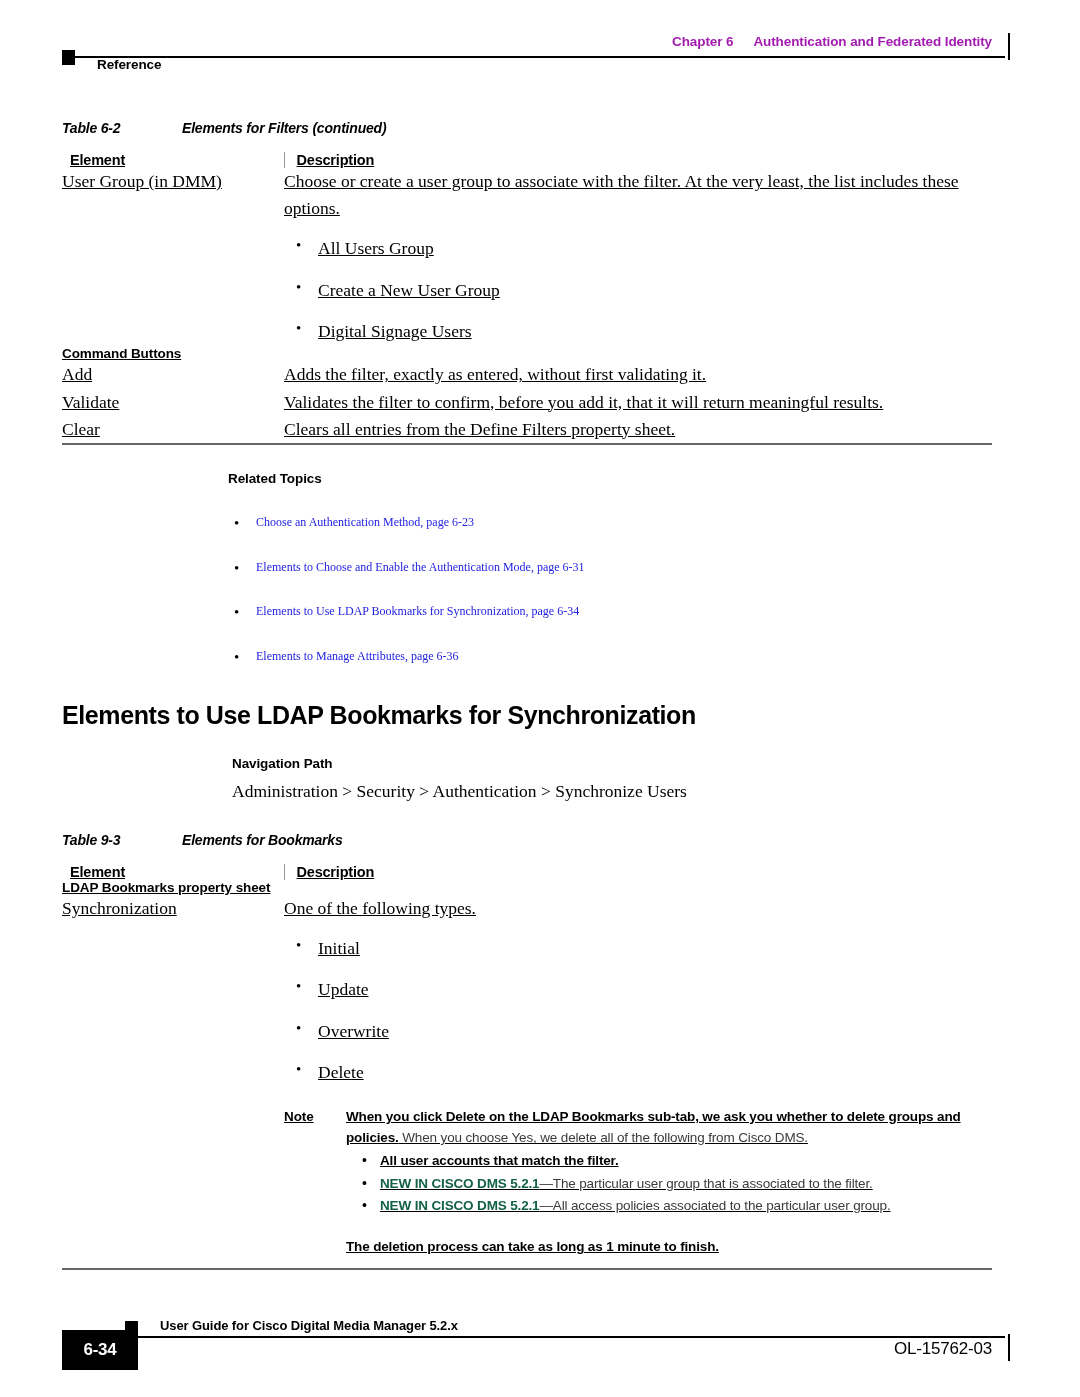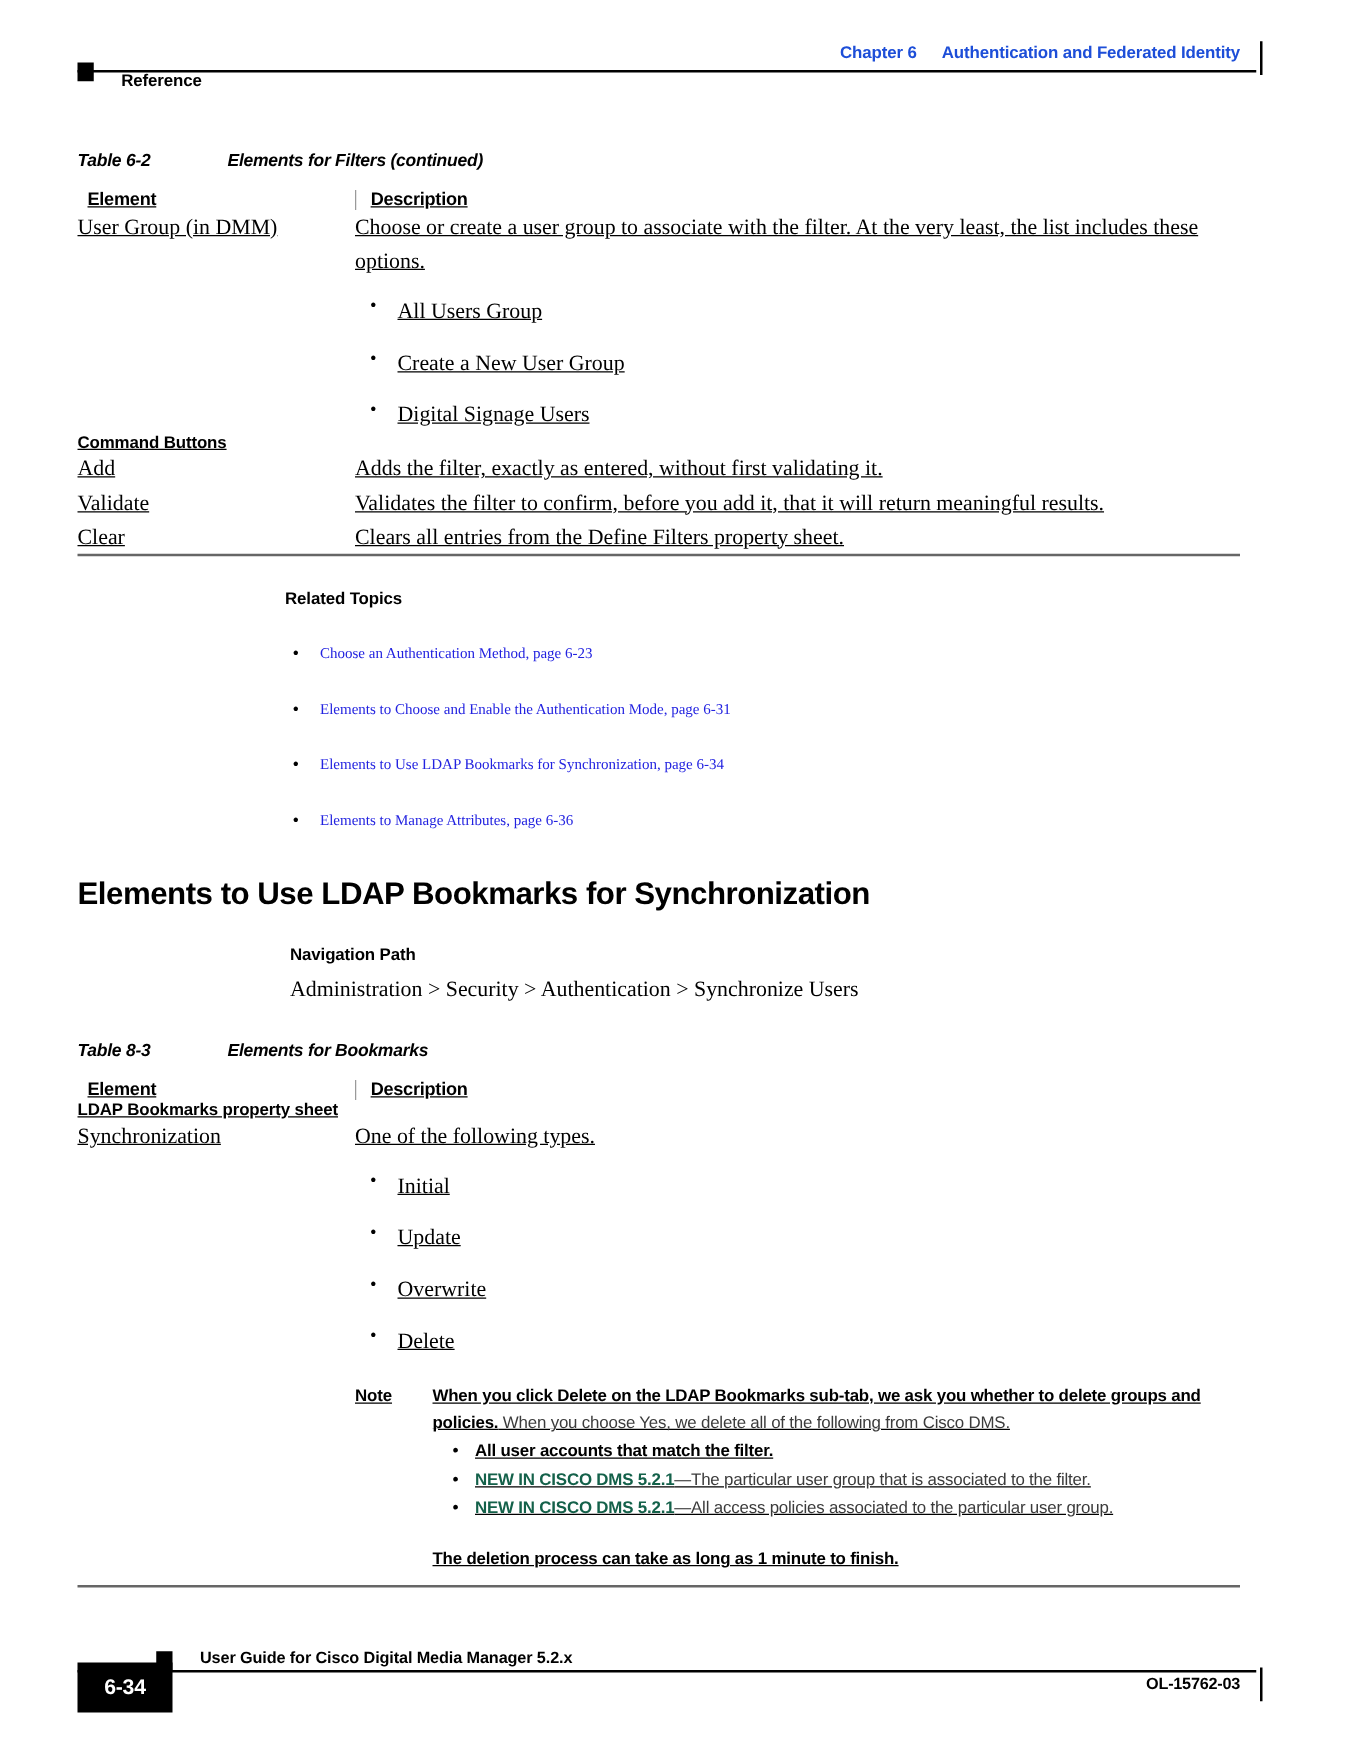--- a/index.html
+++ b/index.html
@@ -25,21 +25,21 @@
   }
   .hdr-chapter {
     position: absolute;
     right: 88px;
     top: 34px;
     font-family: "Liberation Sans", sans-serif;
     font-weight: bold;
     font-size: 13.5px;
     letter-spacing: -0.1px;
     white-space: nowrap;
-    color: #1d4ed8;
+    color: #a21caf;
   }
   .hdr-chapter .ch-num { margin-right: 20px; }
   .hdr-rule {
     position: absolute;
     left: 62px;
     right: 75px;
     top: 56px;
     height: 2px;
     background: #000;
   }
@@ -353,22 +353,22 @@
     letter-spacing: -0.2px;
     display: flex;
     align-items: center;
     justify-content: center;
   }
   .ftr-docid {
     position: absolute;
     right: 88px;
     top: 62px;
     font-family: "Liberation Sans", sans-serif;
-    font-weight: bold;
-    font-size: 13px;
+    font-weight: normal;
+    font-size: 17px;
     letter-spacing: -0.2px;
   }
 </style>
 </head>
 <body>
 
 <div class="page-header">
   <div class="hdr-chapter">
     <span class="ch-num">Chapter 6</span><span>Authentication and Federated Identity</span>
   </div>
@@ -436,21 +436,21 @@
   </div>
 
   <h1 class="section">Elements to Use LDAP Bookmarks for Synchronization</h1>
 
   <div class="navpath-block">
     <div class="navpath-title">Navigation Path</div>
     <div class="navpath-value">Administration &gt; Security &gt; Authentication &gt; Synchronize Users</div>
   </div>
 
   <div class="tbl-caption" style="margin-top:30px;">
-    <span class="cap-num">Table 8-3</span><span>Elements for Bookmarks</span>
+    <span class="cap-num">Table 9-3</span><span>Elements for Bookmarks</span>
   </div>
 
   <table class="doc">
     <colgroup>
         <col class="c1">
         <col class="c2">
       </colgroup>
     <thead>
       <tr class="row-head">
         <th class="h1">Element</th>

